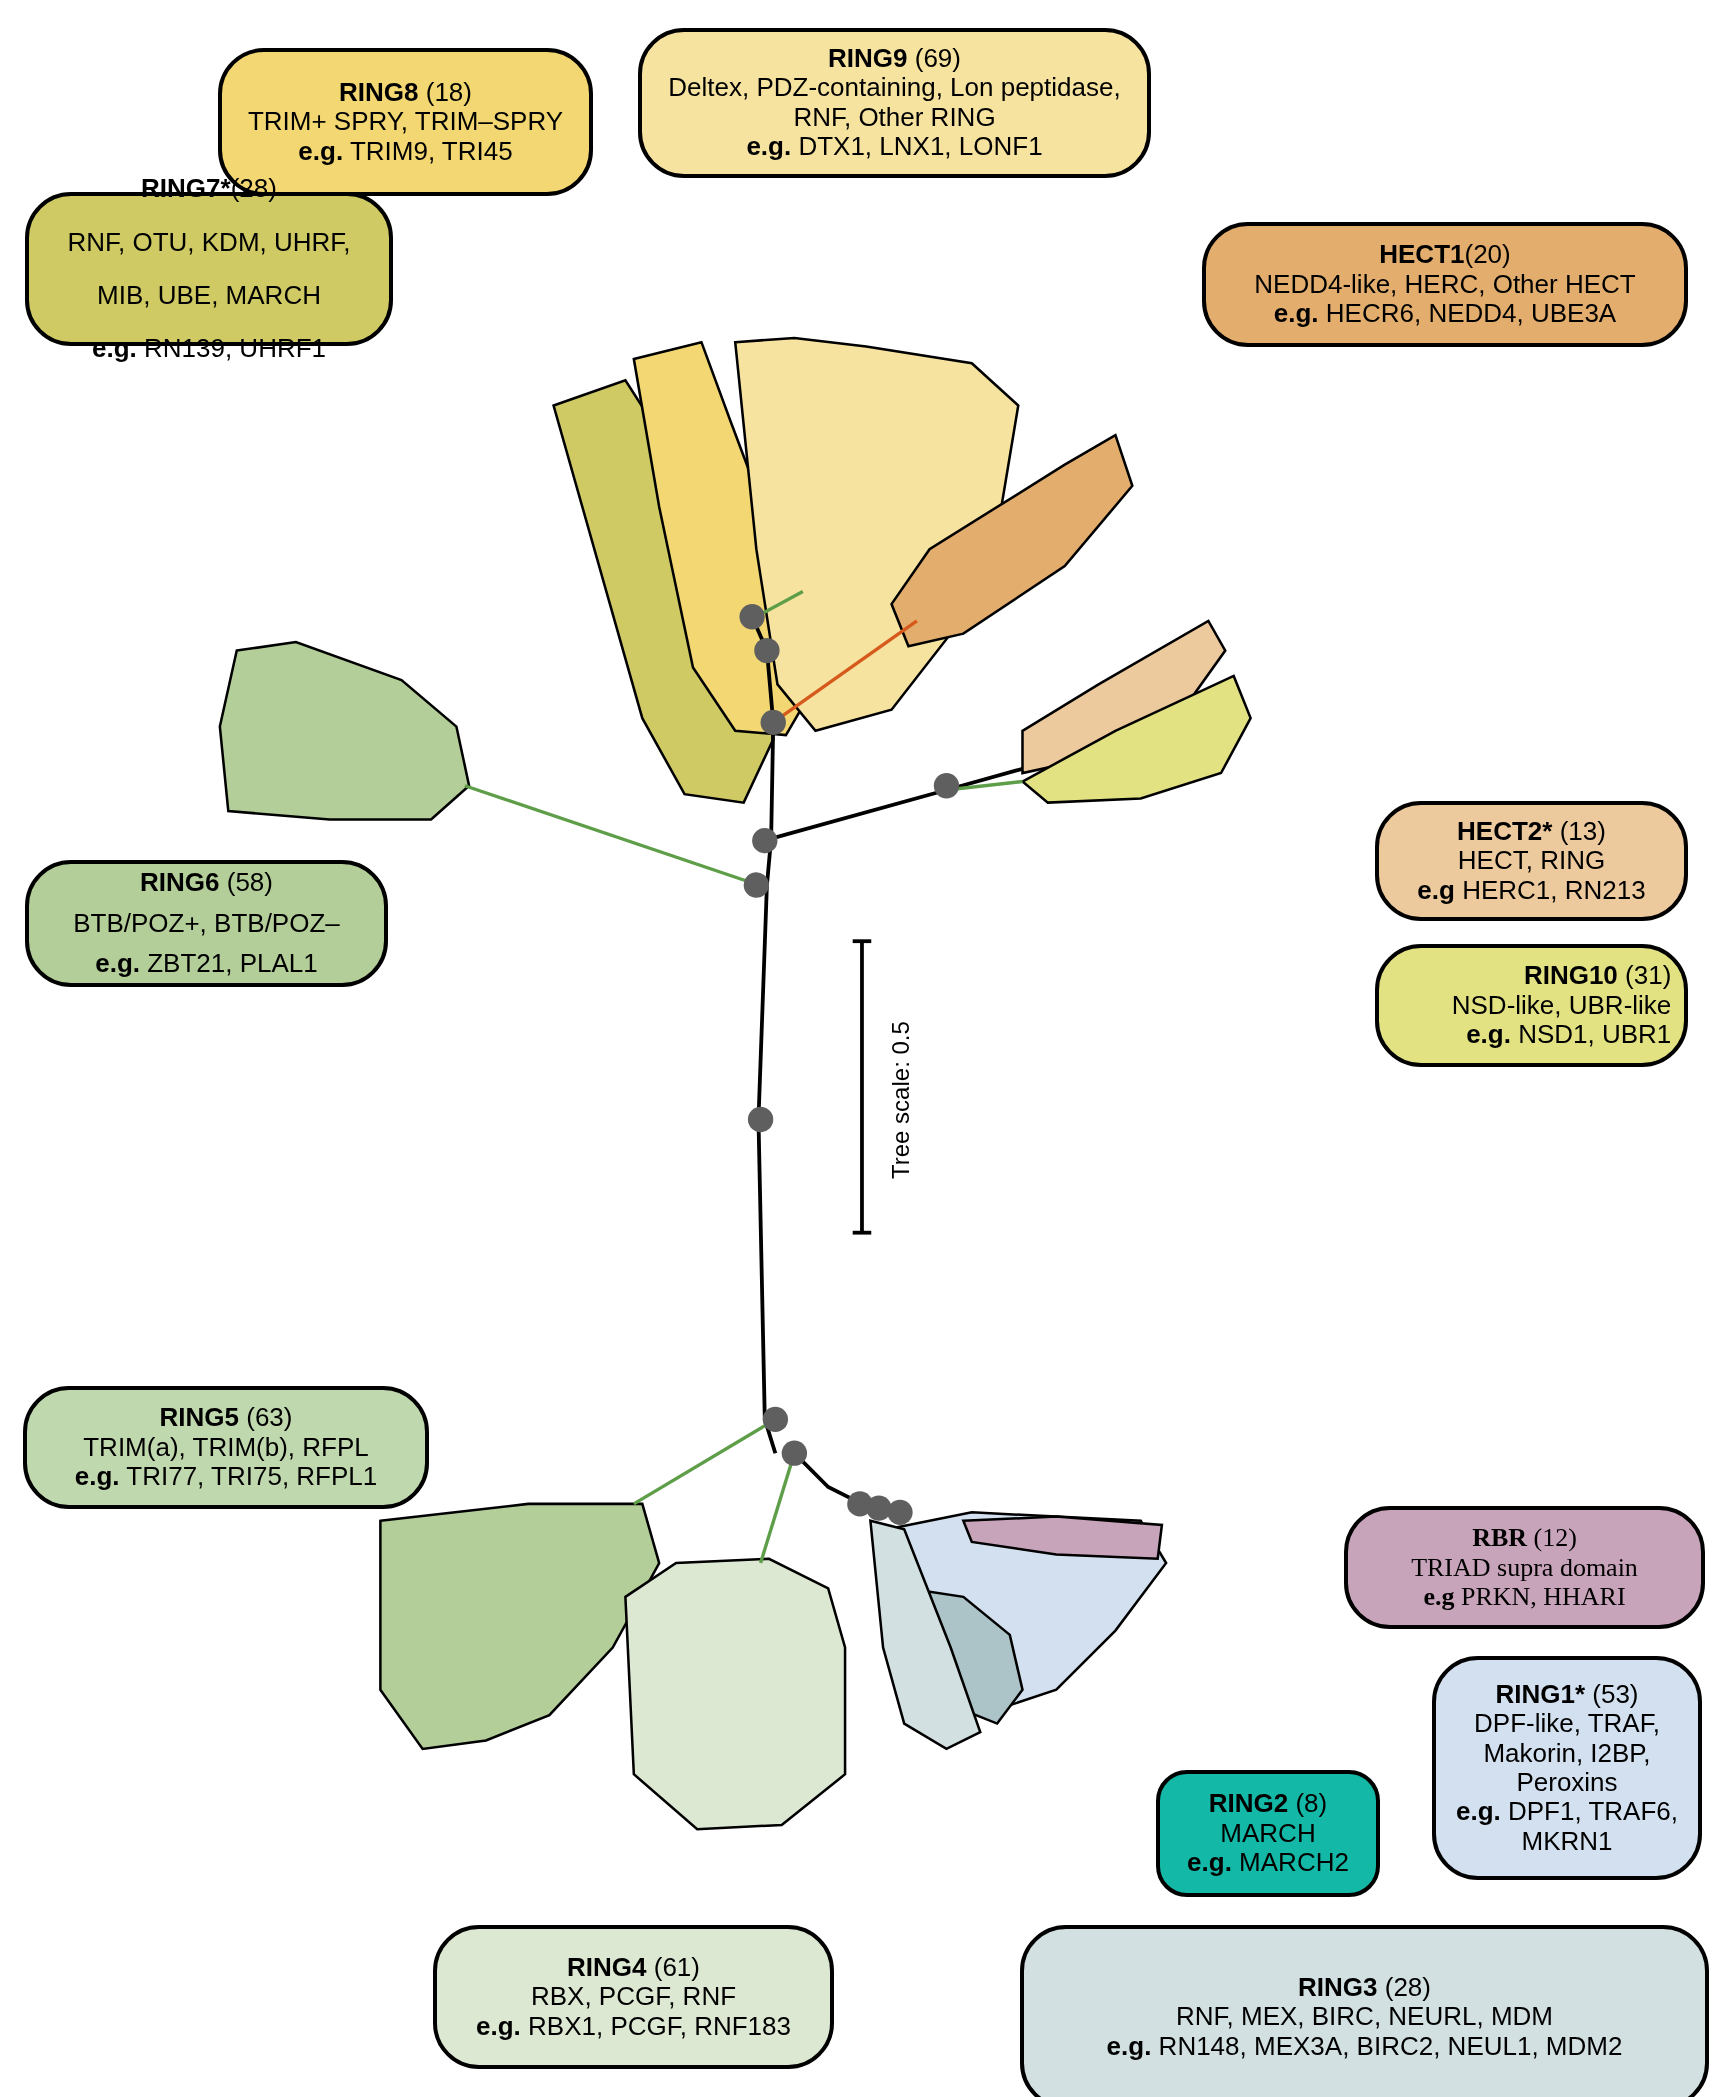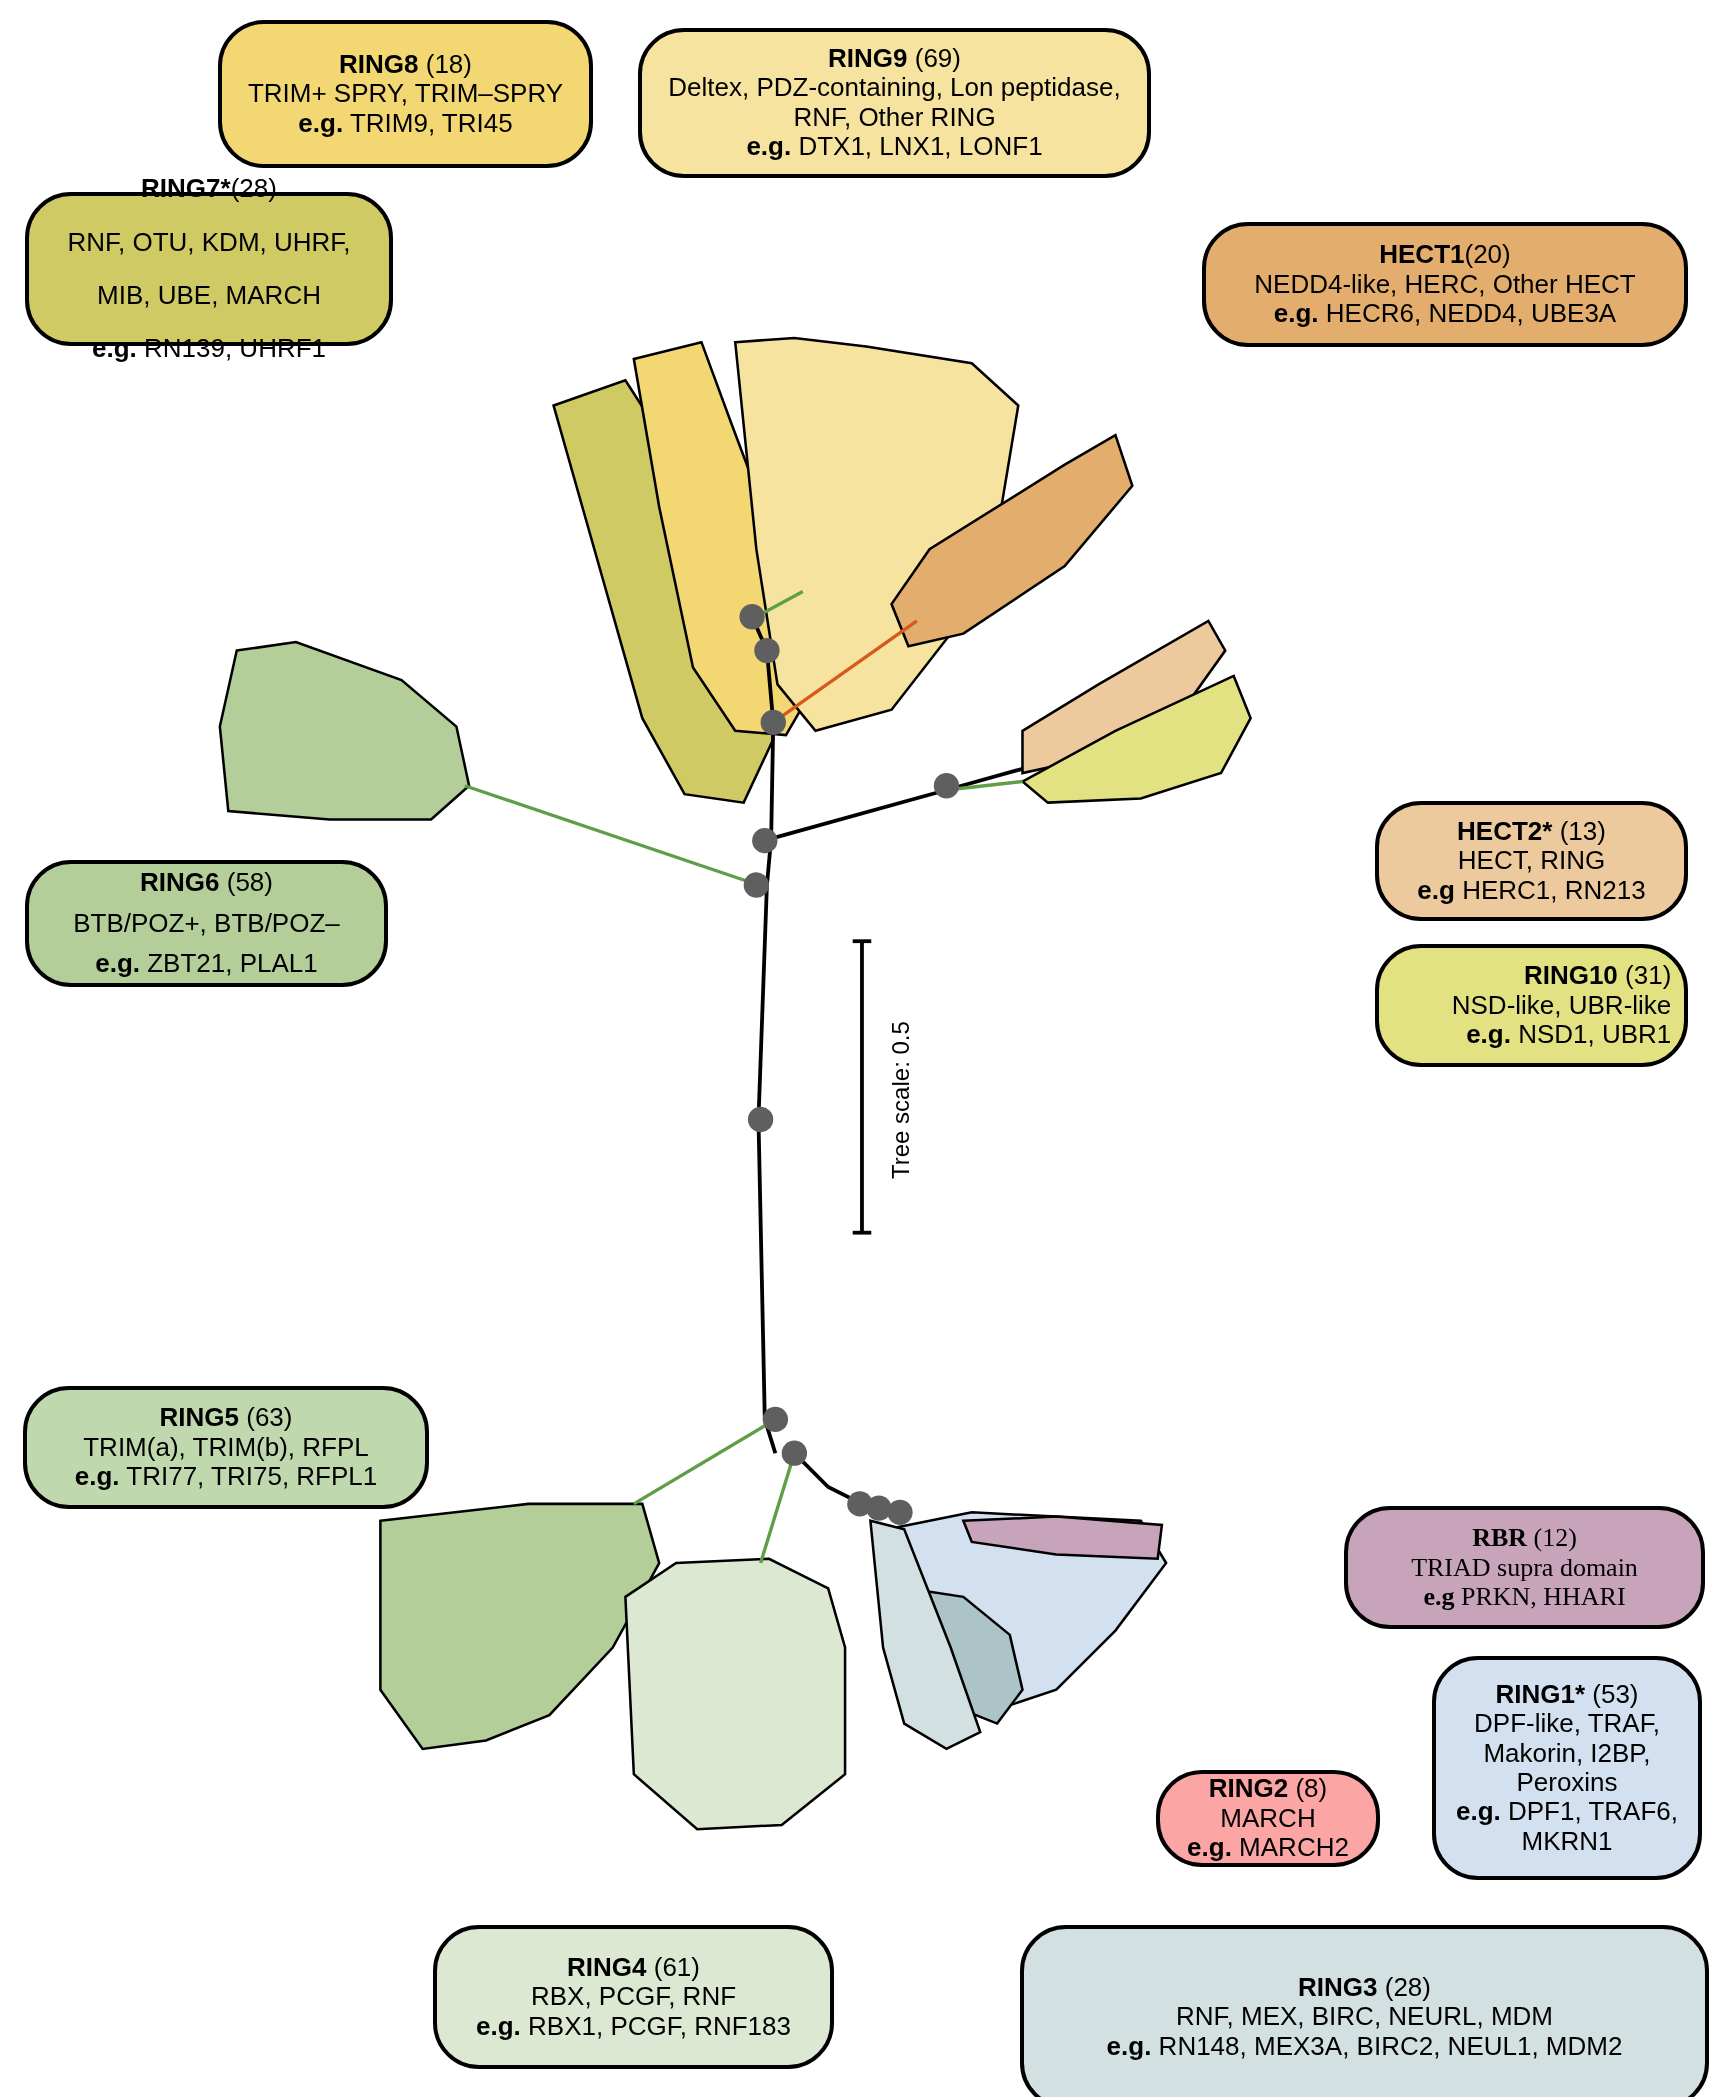--- a/index.html
+++ b/index.html
@@ -68,21 +68,21 @@
 
   <g id="scale-bar" stroke="#000" stroke-width="9">
     <line x1="2040" y1="2228" x2="2040" y2="2918"></line>
     <line x1="2018" y1="2228" x2="2062" y2="2228"></line>
     <line x1="2018" y1="2918" x2="2062" y2="2918"></line>
   </g>
 </svg>
 
 <div class="scale-label" style="left:887px; top:1179px;">Tree scale: 0.5</div>
 
-<div class="box" style="left:218px; top:20px; width:375px; height:148px; background:#F2D772;">
+<div class="box" style="left:218px; top:48px; width:375px; height:148px; background:#F2D772;">
   <div class="title"><b>RING8</b> <span>(18)</span></div>
   <div>TRIM+ SPRY, TRIM–SPRY</div>
   <div class="eg"><b>e.g.</b> <span>TRIM9, TRI45</span></div>
 </div>
 
 <div class="box" style="left:638px; top:27.5px; width:513px; height:150px; background:#F7E3A0;">
   <div class="title"><b>RING9</b> <span>(69)</span></div>
   <div>Deltex, PDZ-containing, Lon peptidase,</div>
   <div>RNF, Other RING</div>
   <div class="eg"><b>e.g.</b> <span>DTX1, LNX1, LONF1</span></div>
@@ -133,21 +133,21 @@
 
 <div class="box" style="left:1432px; top:1656px; width:270px; height:224px; background:#D3E0EF;">
   <div class="title"><b>RING1*</b> <span>(53)</span></div>
   <div>DPF-like, TRAF,</div>
   <div>Makorin, I2BP,</div>
   <div>Peroxins</div>
   <div class="eg"><b>e.g.</b> <span>DPF1, TRAF6,</span></div>
   <div>MKRN1</div>
 </div>
 
-<div class="box" style="left:1156px; top:1770px; width:224px; height:97px; background:#fca5a5;">
+<div class="box" style="left:1156px; top:1770px; width:224px; height:127px; background:#14b8a6;border-radius:31px;">
   <div class="title"><b>RING2</b> <span>(8)</span></div>
   <div>MARCH</div>
   <div class="eg"><b>e.g.</b> <span>MARCH2</span></div>
 </div>
 
 <div class="box" style="left:433px; top:1925px; width:401px; height:144px; background:#DDE8D3;">
   <div class="title"><b>RING4</b> <span>(61)</span></div>
   <div>RBX, PCGF, RNF</div>
   <div class="eg"><b>e.g.</b> <span>RBX1, PCGF, RNF183</span></div>
 </div>

